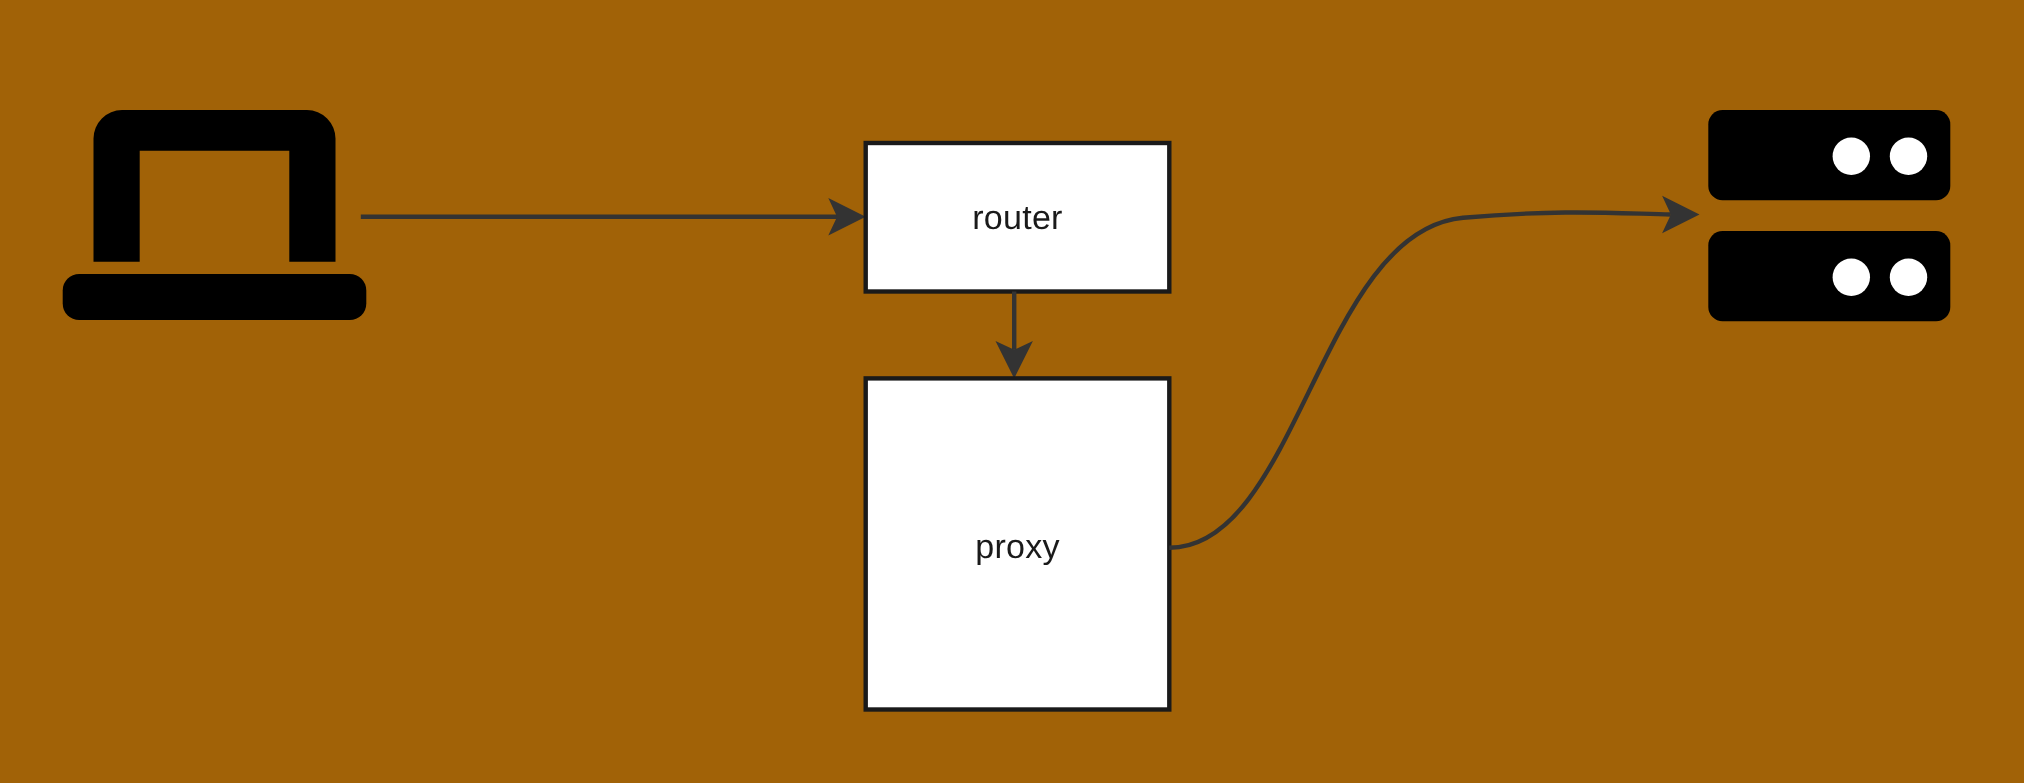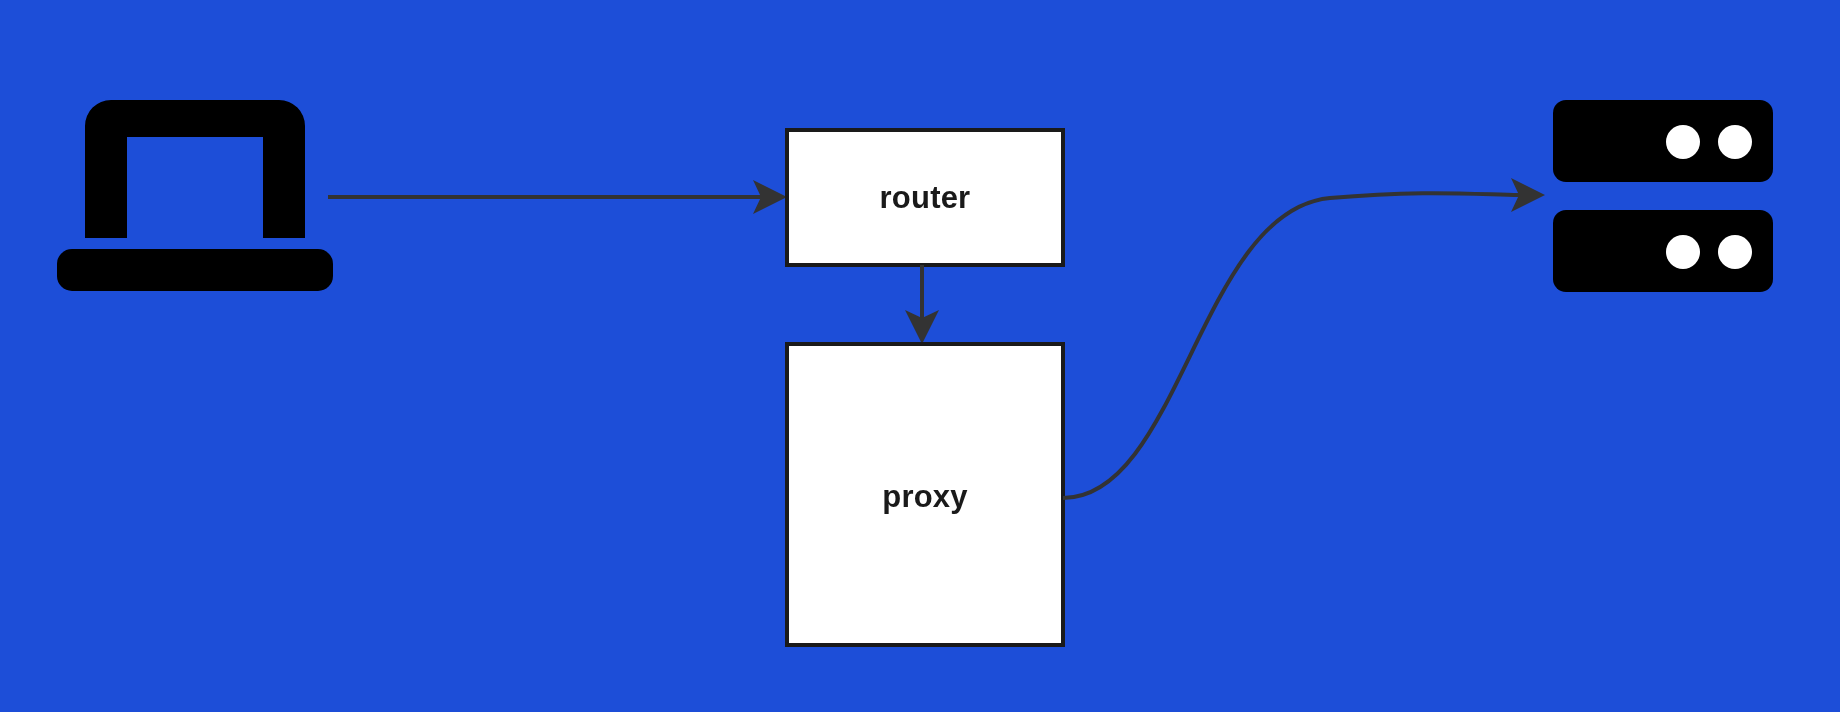--- a/index.html
+++ b/index.html
@@ -8,23 +8,22 @@
     padding: 0;
     background: #ffffff;
   }
   body {
     font-family: "Liberation Sans", sans-serif;
   }
   #canvas {
     position: relative;
     width: 1840px;
     height: 712px;
-    background: #1d4ed8;
+    background: #a16207;
     overflow: hidden;
-    font-weight: bold;
   }
   #diagram-svg {
     position: absolute;
     left: 0;
     top: 0;
     width: 1840px;
     height: 712px;
     display: block;
   }
   .node-label {

